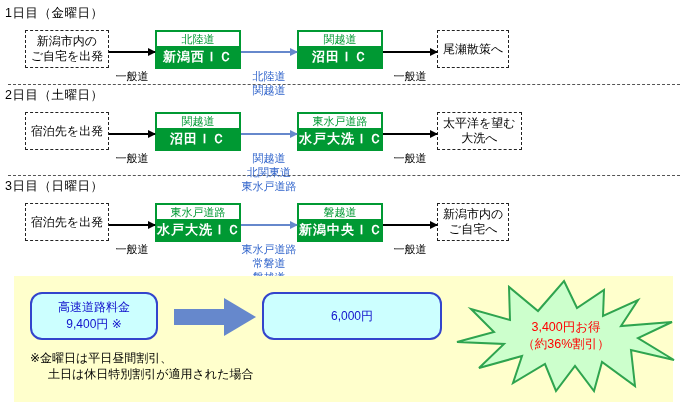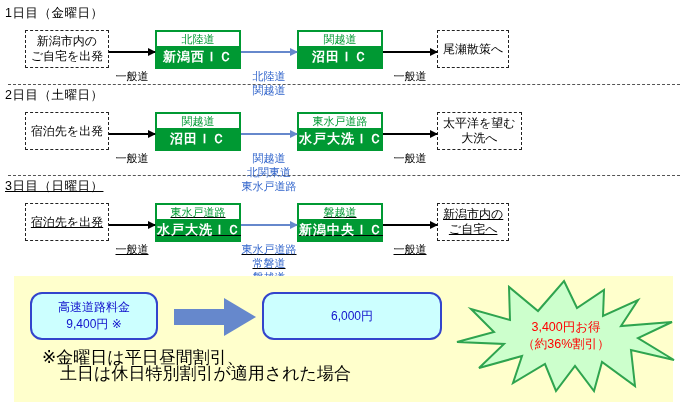--- a/index.html
+++ b/index.html
@@ -3,21 +3,21 @@
 <meta charset="utf-8">
 <style>
   * { box-sizing: border-box; margin: 0; padding: 0; }
   html,body { width: 686px; height: 402px; background: #ffffff;
     font-family: "Liberation Sans", "DejaVu Sans", sans-serif; color: #000; }
   body { padding: 3px 0 0 0; overflow: hidden; }
 
   .day { position: relative; padding: 2px 0 0 5px; }
   .day.d1 { height: 81px; }
   .day.d2 { height: 90px; }
-  .day.d3 { height: 98px; text-decoration: underline; }
+  .day.d3 { height: 98px; }
   .day-title { font-size: 12.5px; color: #000; letter-spacing: 0.5px; }
 
   .separator { border-top: 1px dashed #555; margin: 0 6px 0 8px; height: 1px; }
 
   .flow { display: flex; align-items: flex-start; margin: 6px 0 0 20px; }
 
   .dashed-box { border: 1px dashed #222; background: #fff; margin-top: 2px;
     height: 38px; display: flex; flex-direction: column; justify-content: center;
     align-items: center; font-size: 12px; line-height: 15px; padding: 1px 5px;
     flex-shrink: 0; }
@@ -56,21 +56,21 @@
   .cyan-box span { display: block; white-space: nowrap; }
   .cyan1 { left: 16px; top: 16px; width: 128px; height: 48px; }
   .cyan2 { left: 248px; top: 16px; width: 180px; height: 48px; }
 
   .fat-arrow { position: absolute; left: 160px; top: 22px; display: flex;
     align-items: center; }
   .fa-rect { width: 50px; height: 16px; background: #6688cc; }
   .fa-head { width: 0; height: 0; border-left: 32px solid #6688cc;
     border-top: 19px solid transparent; border-bottom: 19px solid transparent; }
 
-  .note { position: absolute; left: 28px; top: 74px; font-size: 17px;
+  .note { position: absolute; left: 16px; top: 74px; font-size: 12px;
     line-height: 16px; color: #000; }
   .note span { display: block; white-space: nowrap; }
   .note span + span { margin-left: 18px; }
 
   .burst { position: absolute; left: 438px; top: 2px; width: 228px; height: 116px; }
   .burst svg { position: absolute; left: 0; top: 0; }
   .burst-text { position: absolute; left: 0; top: 0; width: 100%; height: 100%;
     display: flex; flex-direction: column; justify-content: center; align-items: center;
     color: #ff0000; font-size: 12.5px; line-height: 17px; text-align: center; }
   .burst-text span { display: block; white-space: nowrap; }

